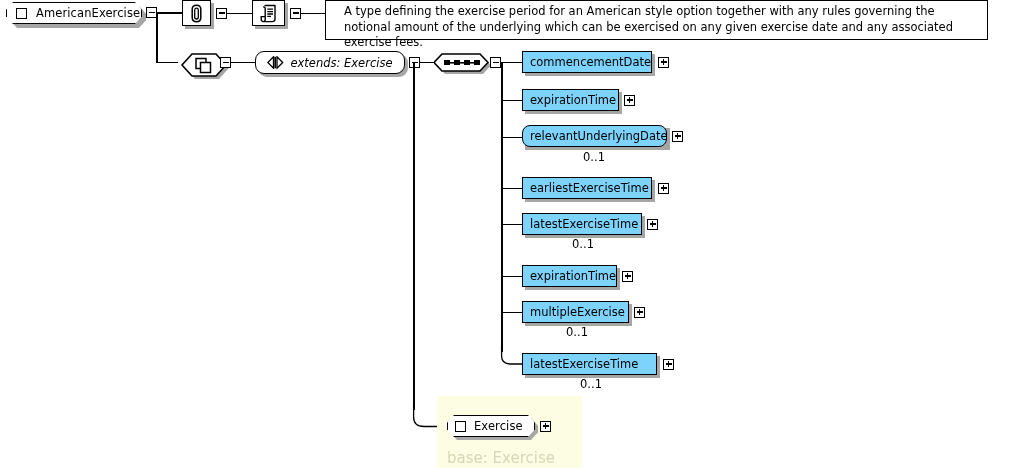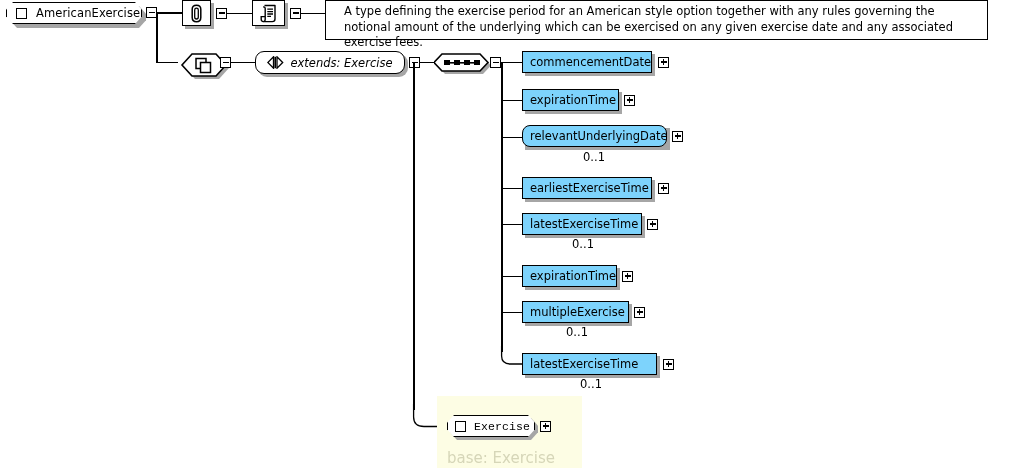--- a/index.html
+++ b/index.html
@@ -256,21 +256,21 @@
   <div class="ebox-shadow" style="left:3px;top:3px;width:135px;height:22px;"></div>
   <div class="ebox" style="left:0;top:0;width:135px;height:22px;">
     <span class="ebox-lbl">latestExerciseTime</span>
   </div>
 </div>
 <div class="exp plus" style="left:663px;top:358.5px;"></div>
 <div class="card" style="left:580px;top:377px;">0..1</div>
 
 <div class="basebox" style="left:437px;top:396px;width:145px;height:72px;">
 </div>
-<div style="position:absolute;left:447px;top:415px;width:88px;height:22px;font-family:Liberation Mono, monospace;">
+<div style="position:absolute;left:447px;top:415px;width:88px;height:22px;">
   <div class="oct-shadow" style="left:3px;top:3px;right:-3px;bottom:-3px;"></div>
   <div class="oct" style="left:0;top:0;width:88px;height:22px;">
     <span class="oct-ic" style="margin-left:7px;"></span>
     <span class="oct-lbl" style="margin-left:8px;">Exercise</span>
   </div>
 </div>
 <div class="exp plus" style="left:540px;top:420.5px;"></div>
 <div class="base-lbl" style="left:447px;top:449px;">base: Exercise</div>
 
 </body></html>

